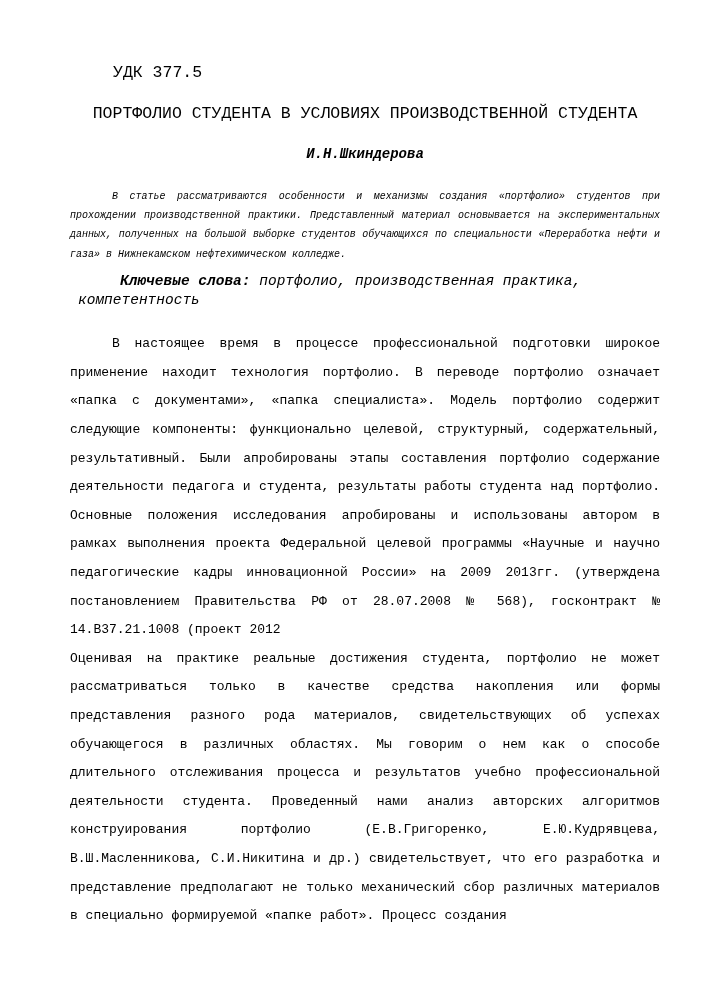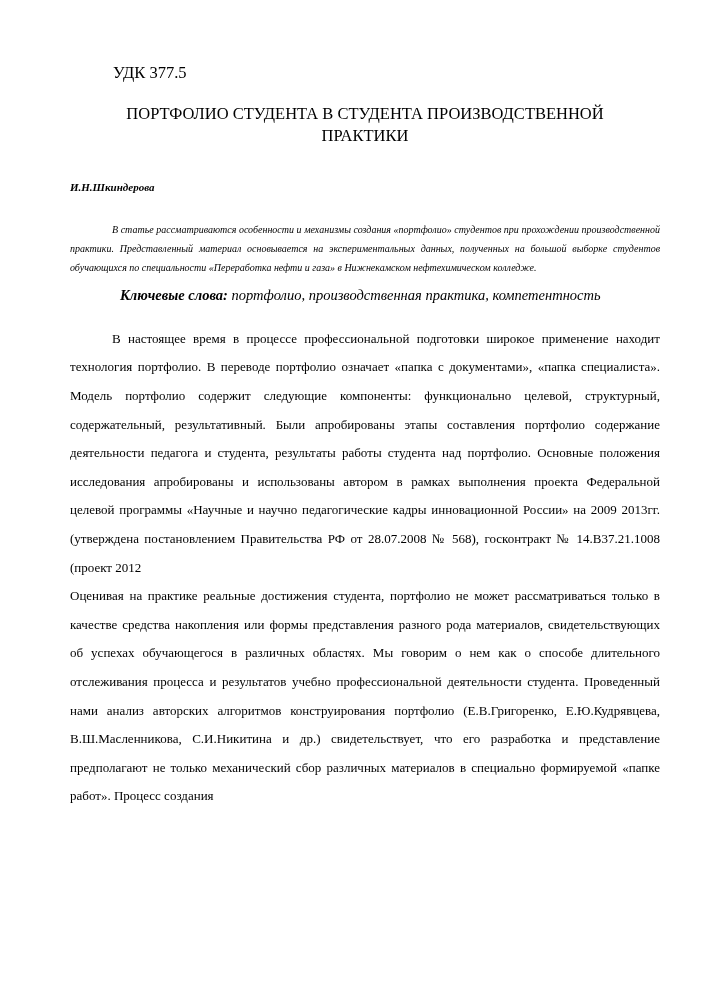--- a/index.html
+++ b/index.html
@@ -6,44 +6,44 @@
     margin: 0;
     padding: 0;
     background: #ffffff;
   }
   .page {
     position: relative;
     width: 709px;
     height: 1003px;
     background: #ffffff;
     color: #000000;
-    font-family: Liberation Serif, serif;
+    font-family: Liberation Mono, monospace;
     box-sizing: border-box;
     padding: 63px 49px 0 70px;
     overflow: hidden;
   }
   .udc {
     font-size: 16.5px;
     line-height: 20px;
     margin: 0 0 0 43px;
   }
   .title {
     font-size: 16.5px;
     font-weight: normal;
     line-height: 22px;
     text-align: center;
     max-width: 545px;
     margin: 20px auto 0 auto;
   }
   .author {
-    font-size: 11px;
+    font-size: 14px;
     font-weight: bold;
     font-style: italic;
-    text-align: left;
-    margin-top: 30px;
+    text-align: center;
+    margin-top: 19px;
     line-height: 21px;
   }
   .abstract {
     font-size: 10px;
     font-style: italic;
     text-align: justify;
     text-indent: 42px;
     line-height: 19.2px;
     margin: 22px 0 0 0;
   }
@@ -67,21 +67,21 @@
     margin-top: 20px;
     text-indent: 42px;
   }
 </style>
 </head>
 <body>
 
 <div class="page">
   <div class="udc">УДК 377.5</div>
 
-  <h1 class="title">ПОРТФОЛИО СТУДЕНТА В СТУДЕНТА ПРОИЗВОДСТВЕННОЙ ПРАКТИКИ</h1>
+  <h1 class="title">ПОРТФОЛИО СТУДЕНТА В УСЛОВИЯХ ПРОИЗВОДСТВЕННОЙ СТУДЕНТА</h1>
 
   <div class="author">И.Н.Шкиндерова</div>
 
   <p class="abstract">В статье рассматриваются особенности и механизмы создания «портфолио» студентов при прохождении производственной практики. Представленный материал основывается на экспериментальных данных, полученных на большой выборке студентов обучающихся по специальности «Переработка нефти и газа» в Нижнекамском нефтехимическом колледже.</p>
 
   <p class="keywords"><span class="kw-label">Ключевые слова:</span><span> портфолио, производственная практика, компетентность</span></p>
 
   <p class="body-par first">В настоящее время в процессе профессиональной подготовки широкое применение находит технология портфолио. В переводе портфолио означает «папка с документами», «папка специалиста». Модель портфолио содержит следующие компоненты: функционально целевой, структурный, содержательный, результативный. Были апробированы этапы составления портфолио содержание деятельности педагога и студента, результаты работы студента над портфолио. Основные положения исследования апробированы и использованы автором в рамках выполнения проекта Федеральной целевой программы «Научные и научно педагогические кадры инновационной России» на 2009 2013гг. (утверждена постановлением Правительства РФ от 28.07.2008 № 568), госконтракт № 14.B37.21.1008 (проект 2012</p>
 
   <p class="body-par">Оценивая на практике реальные достижения студента, портфолио не может рассматриваться только в качестве средства накопления или формы представления разного рода материалов, свидетельствующих об успехах обучающегося в различных областях. Мы говорим о нем как о способе длительного отслеживания процесса и результатов учебно профессиональной деятельности студента. Проведенный нами анализ авторских алгоритмов конструирования портфолио (Е.В.Григоренко, Е.Ю.Кудрявцева, В.Ш.Масленникова, С.И.Никитина и др.) свидетельствует, что его разработка и представление предполагают не только механический сбор различных материалов в специально формируемой «папке работ». Процесс создания</p>

